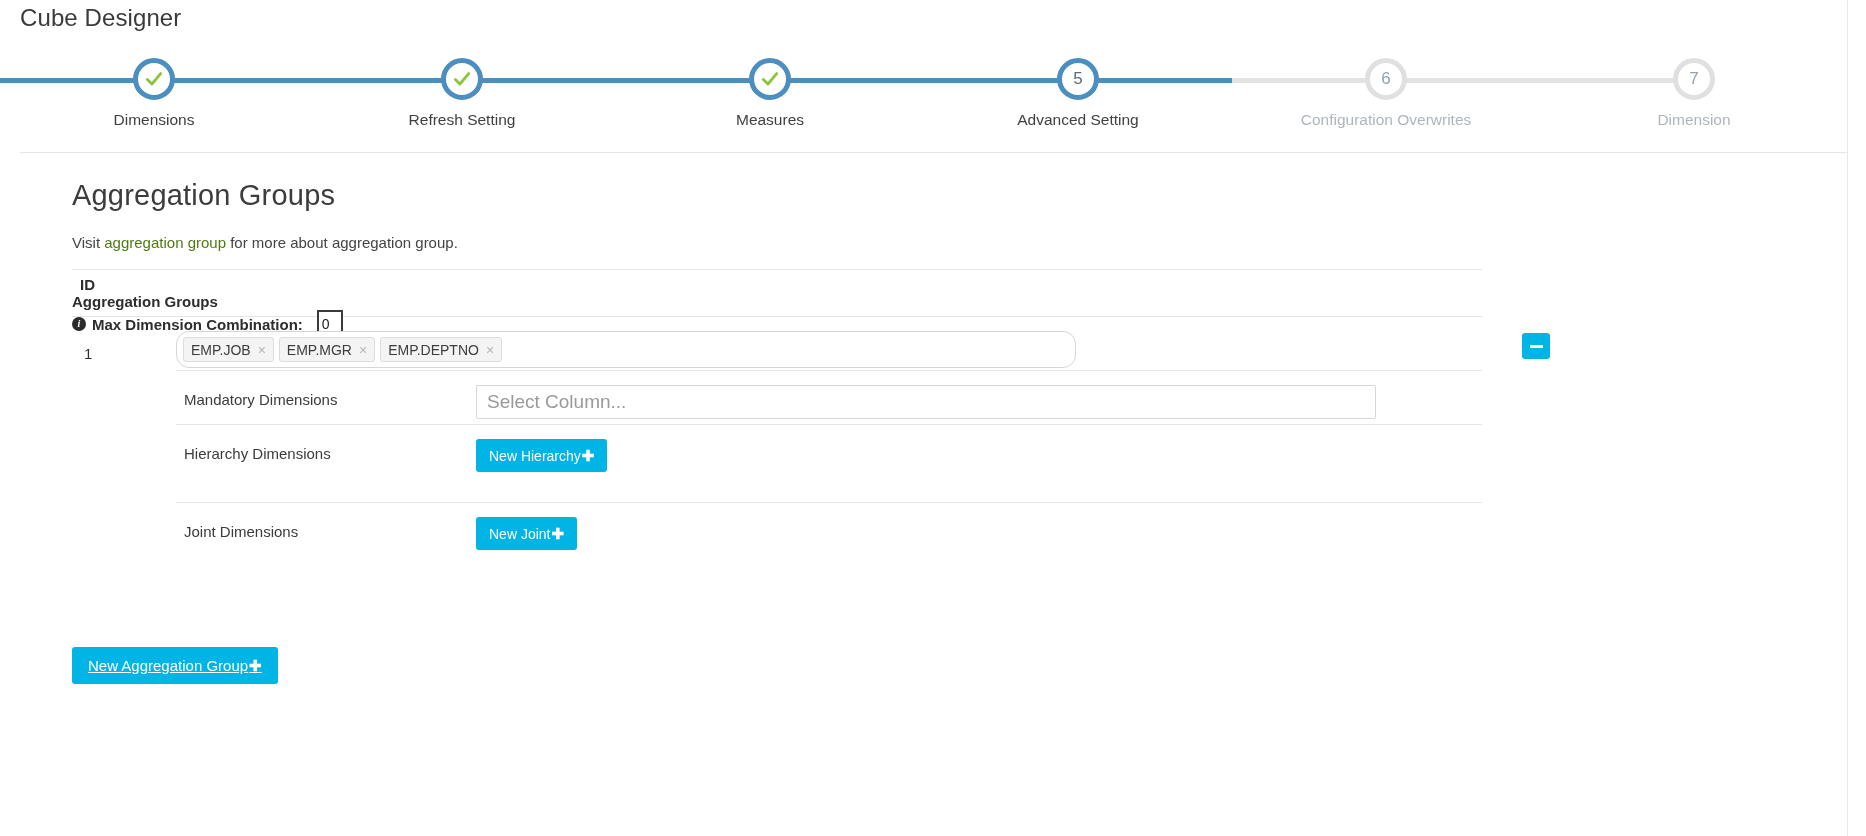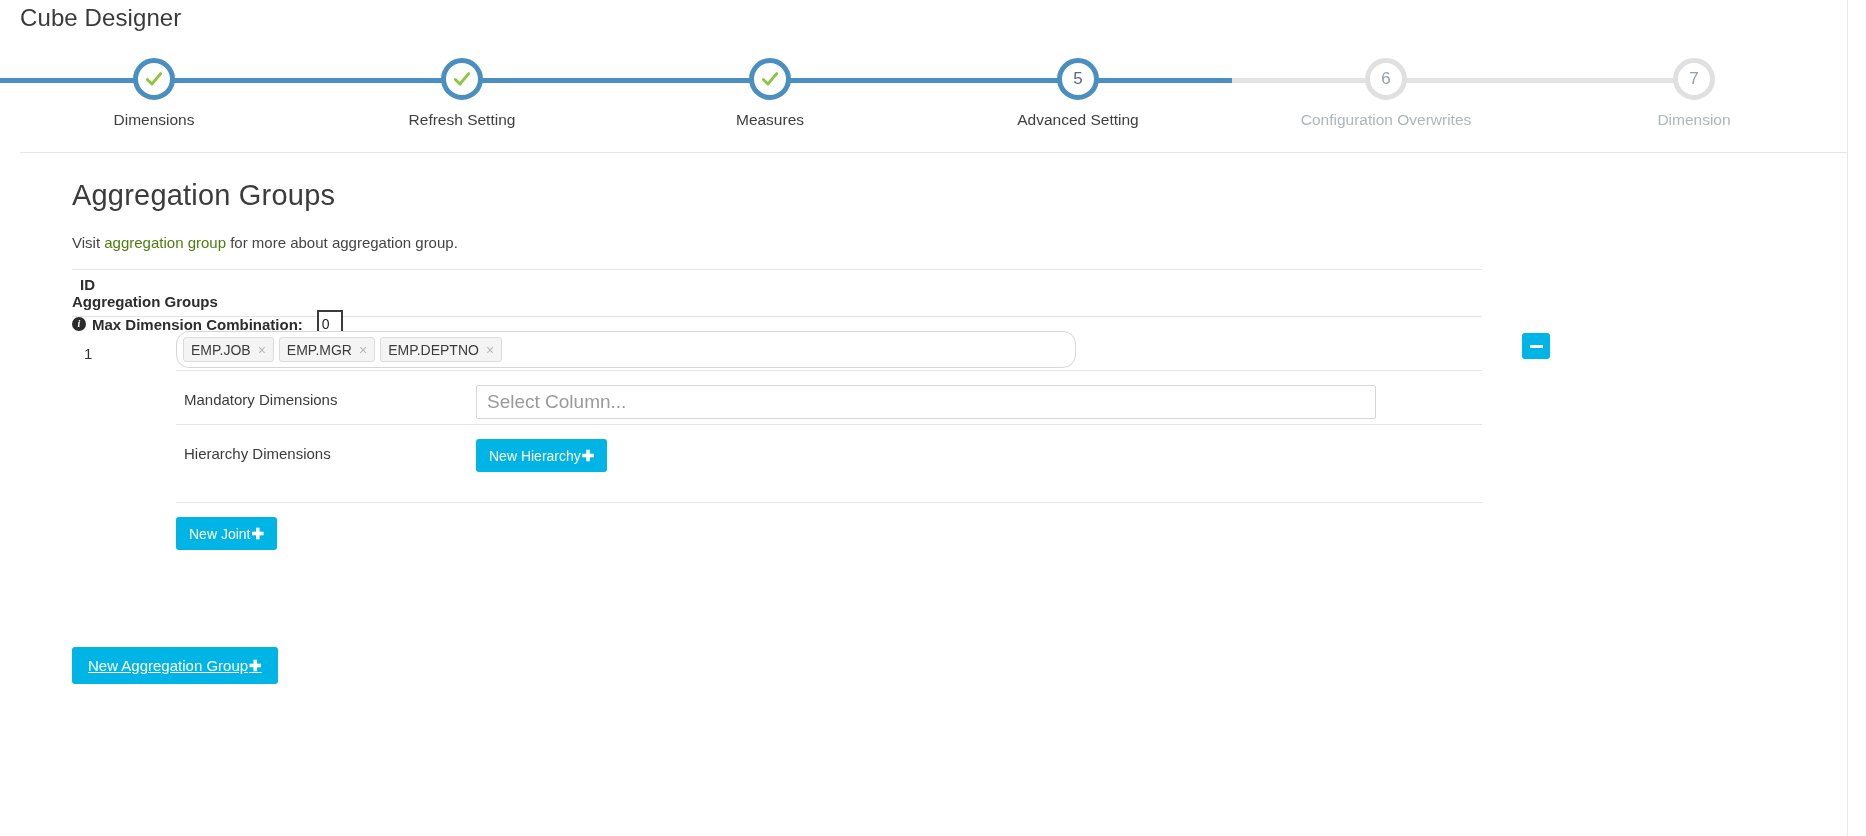--- a/index.html
+++ b/index.html
@@ -439,20 +439,21 @@
             <div class="field-label">Hierarchy Dimensions</div>
             <div class="field-control hierarchy-area">
               <button class="btn-blue">
                 <span>New Hierarchy</span>
                   <span class="plus">✚</span>
               </button>
             </div>
           </div>
 
           <div class="field-row no-border">
+            <div class="field-label">Joint Dimensions</div>
             <div class="field-control joint-area">
               <button class="btn-blue">
                 <span>New Joint</span>
                   <span class="plus">✚</span>
               </button>
             </div>
           </div>
 
         </div>
 

